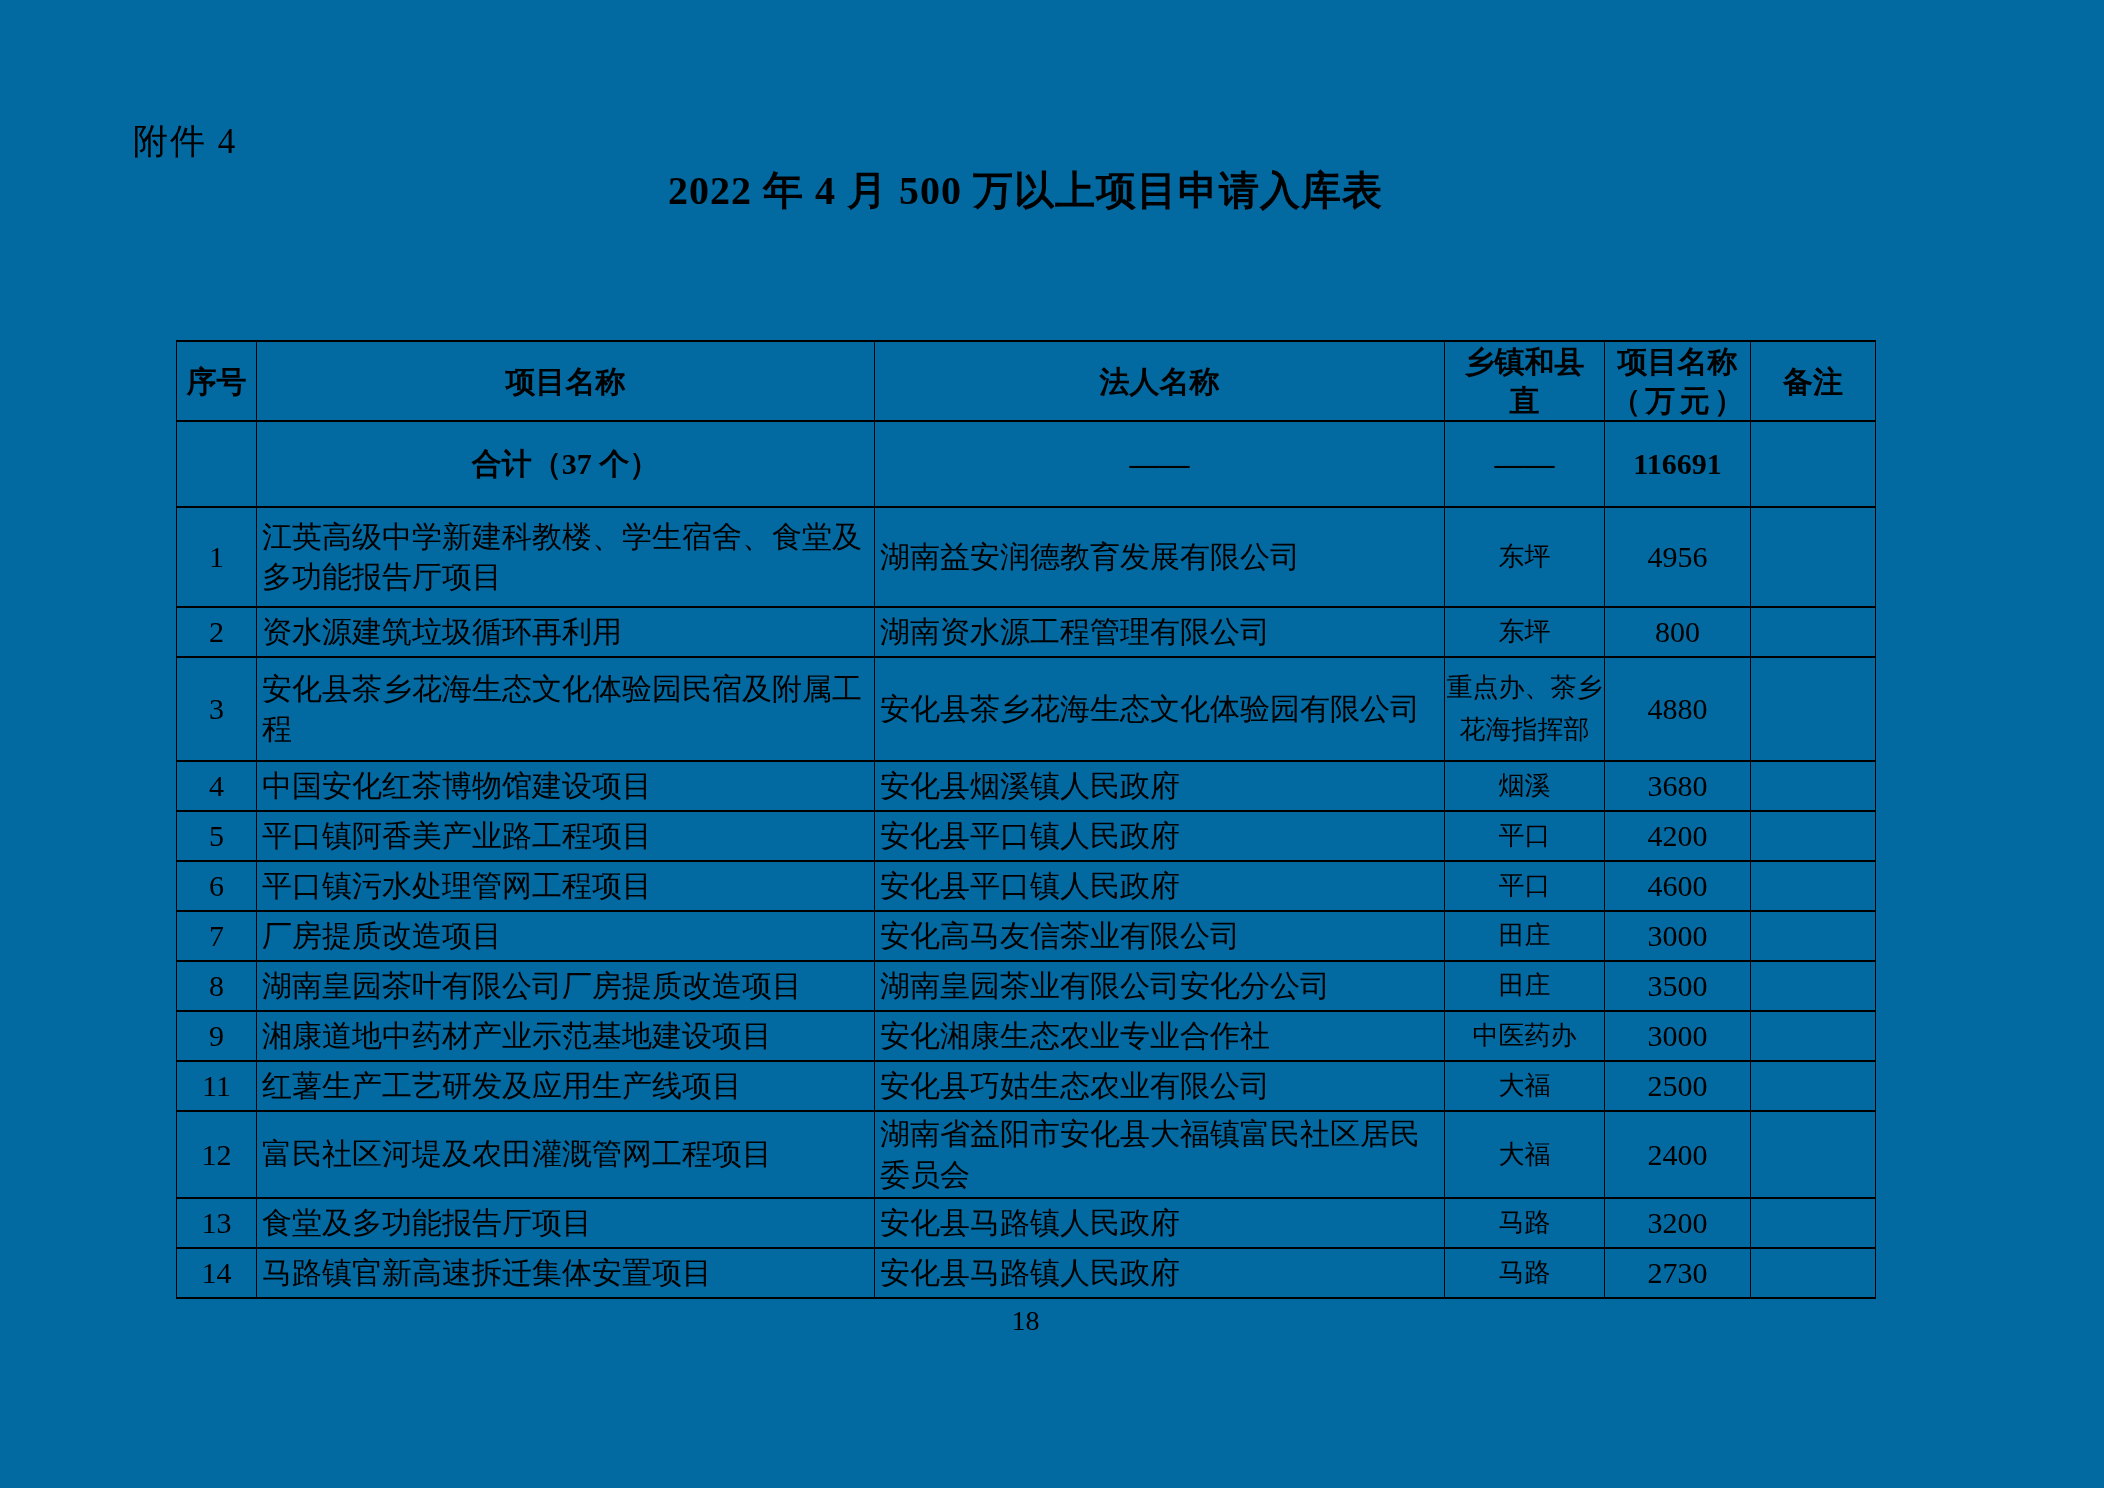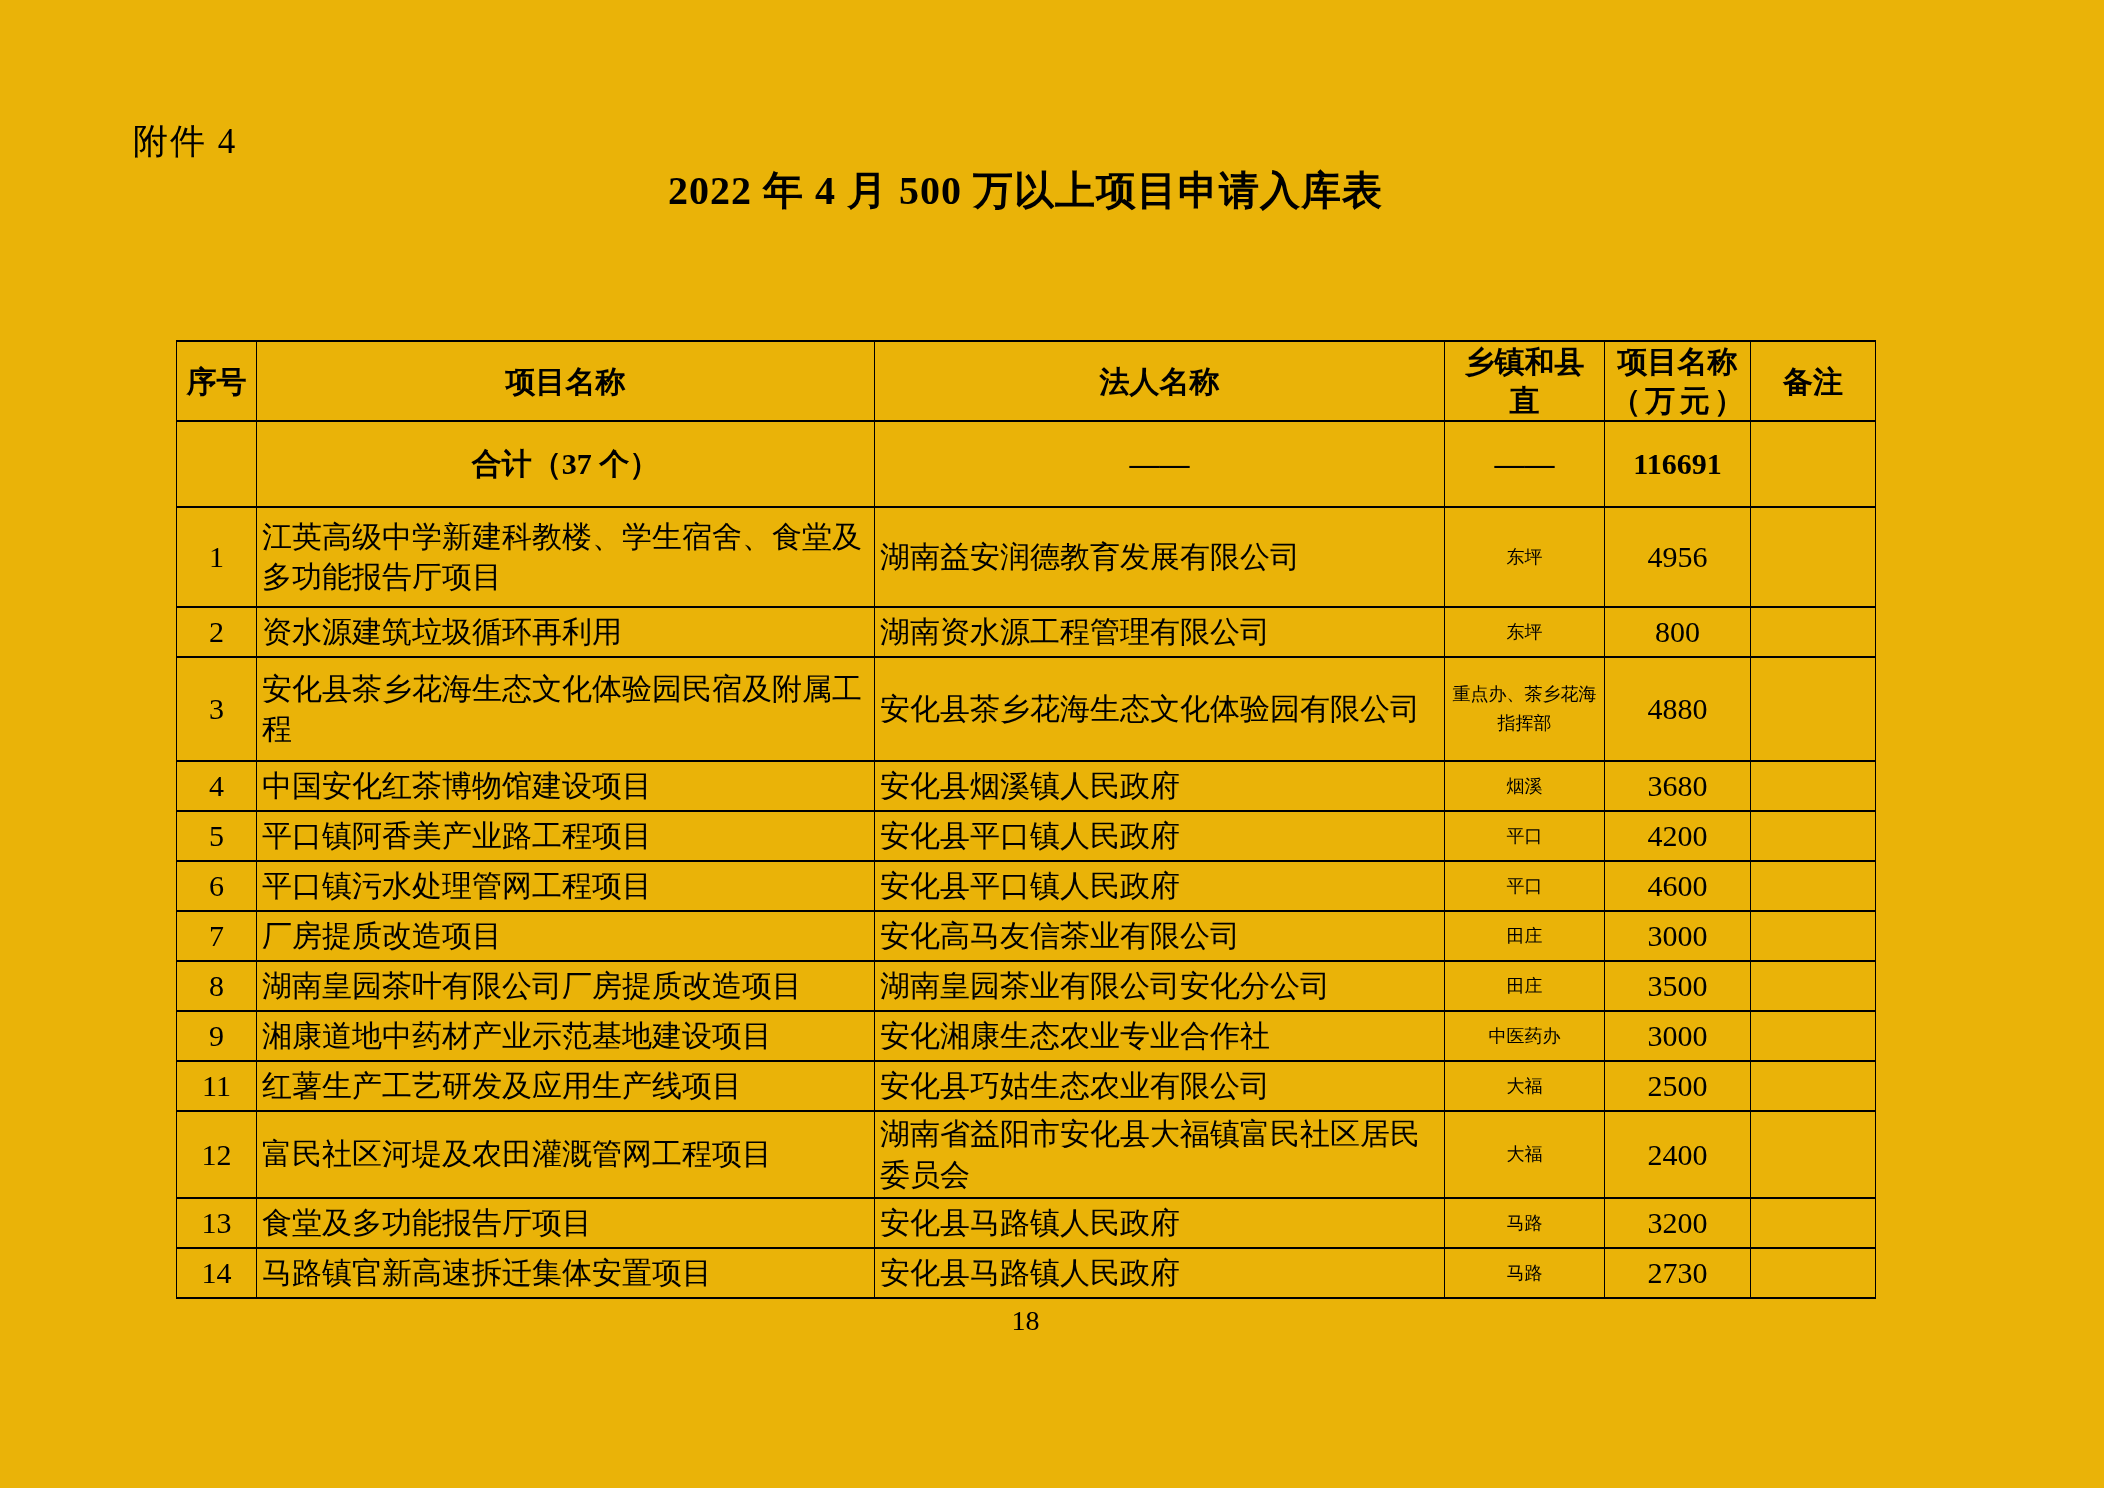--- a/index.html
+++ b/index.html
@@ -1,20 +1,20 @@
 <!DOCTYPE html>
 <html><head>
 <meta charset="utf-8">
 <style>
   html,body{margin:0;padding:0;}
   body{
     width:2104px;height:1488px;background:#ffffff;color:#000;
     font-family:"Liberation Serif","DejaVu Serif",serif;
   }
-  .page{position:relative;width:2104px;height:1488px;overflow:hidden;background:#eab308;}
+  .page{position:relative;width:2104px;height:1488px;overflow:hidden;background:#0369a1;}
 
   .attachment{
     position:absolute;left:133px;top:118px;
     font-size:35px;letter-spacing:2px;
   }
   .doc-title{
     position:absolute;left:176px;top:163px;width:1699px;
     text-align:center;font-size:40px;font-weight:bold;letter-spacing:1px;
   }
 
@@ -36,21 +36,21 @@
     padding:0 9px;
   }
   tr.total-row{height:86px;font-weight:bold;font-size:30px;}
   tr.data-row{height:50px;font-size:30px;}
   tr.tall-a{height:100px;}
   tr.tall-b{height:104px;}
 
   .c-seq{text-align:center;}
   .c-project,.c-legal{text-align:left;padding:2px 5px;line-height:1.35;}
   .total-row .c-project{text-align:center;padding:0;}
-  .c-township{text-align:center;font-size:18px;line-height:1.6;padding:0 1px;}
+  .c-township{text-align:center;font-size:26px;line-height:1.6;padding:0 1px;}
   .c-invest{text-align:center;}
   .c-remark{}
   .c-center{text-align:center;}
 
   .page-number{
     position:absolute;left:176px;top:1305px;width:1699px;
     text-align:center;font-size:28px;
   }
 </style>
 </head>

